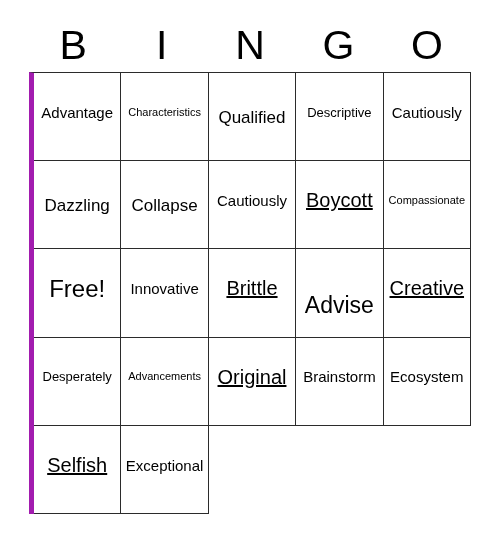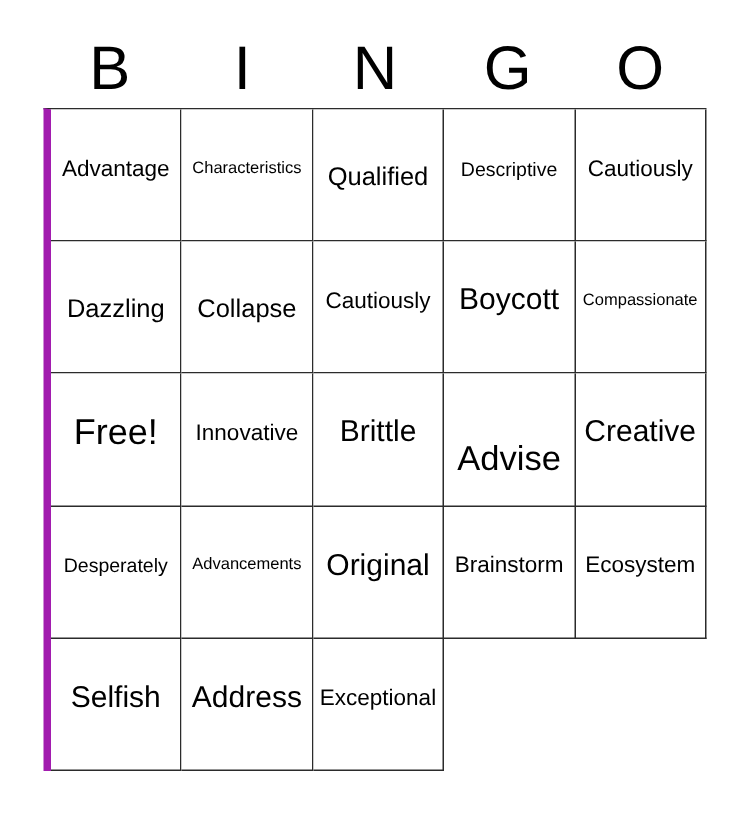--- a/index.html
+++ b/index.html
@@ -79,21 +79,21 @@
     color: #000000;
     
     transform: translateY(-4px);
   }
 
   
   .fs-xs   { font-size: 11px; }
   .fs-s    { font-size: 13px; }
   .fs-m    { font-size: 15px; }
   .fs-l    { font-size: 17px; margin-top: 10px; }
-  .fs-xl   { font-size: 20px; }
+  .fs-xl   { font-size: 20px; text-decoration: underline; }
   .fs-xxl  { font-size: 23px; margin-top: 32px; }
   .fs-free { font-size: 24px; }
 </style>
 </head>
 <body>
 
 <div id="bingo-card">
 
   <div id="header-row">
     <div class="header-letter">B</div>
@@ -161,20 +161,17 @@
       <div class="cell">
         <span class="cell-text fs-m">Brainstorm</span>
       </div>
       <div class="cell">
         <span class="cell-text fs-m">Ecosystem</span>
       </div>
       <div class="cell">
         <span class="cell-text fs-xl">Selfish</span>
       </div>
       <div class="cell">
-        <span class="cell-text fs-xl">Address</span>
-      </div>
-      <div class="cell">
         <span class="cell-text fs-m">Exceptional</span>
       </div>
     </div>
 
 </div>
 
 </body></html>

